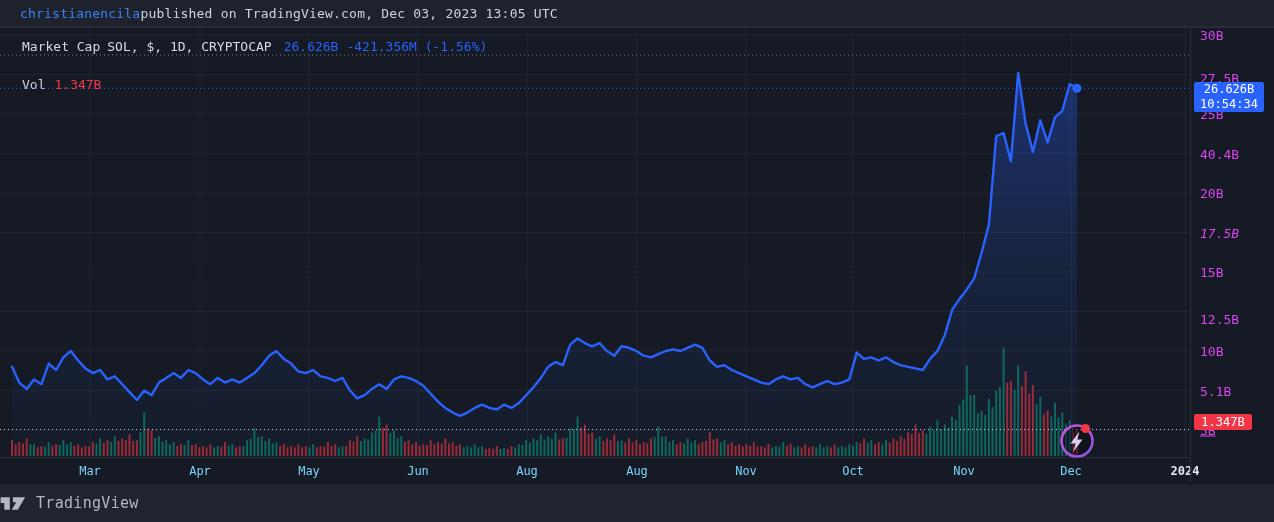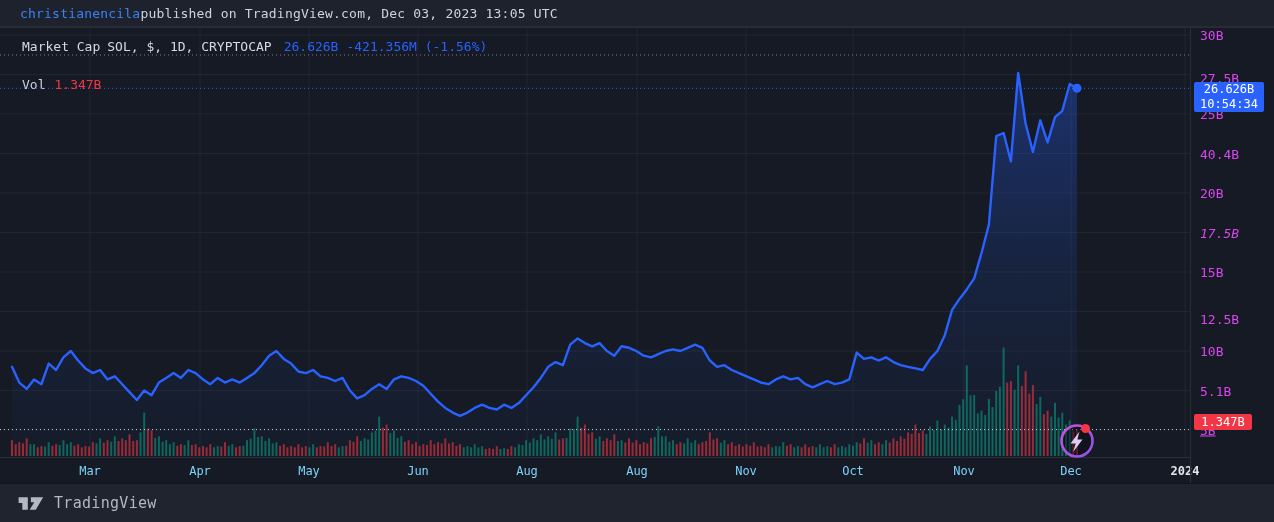--- a/index.html
+++ b/index.html
@@ -41,21 +41,21 @@
   .price-axis { position:relative; width:84px; height:455px; border-left:1px solid #2a2e39;
                 background:#151a24; }
   .ytick { position:absolute; left:9px; transform:translateY(-50%); font-size:13px; color:#d946ef; }
   .price-label { position:absolute; left:3px; top:54px; width:70px; background:#2962ff;
     color:#fff; border-radius:2px; text-align:center; font-size:12px; line-height:15px; z-index:3; }
   .vol-label { position:absolute; left:3px; top:386px; width:58px; height:16px; background:#f23645;
     color:#fff; border-radius:2px; text-align:center; font-size:12px; line-height:16px; z-index:3; }
 
   
   .footer { position:absolute; top:483px; left:0; width:1274px; height:39px;
-    background:#20242e; border-top:1px solid #10141d; display:flex; align-items:center; padding-left:18px; }
+    background:#20242e; border-top:1px solid #10141d; display:flex; align-items:center; padding-left:0; }
   .logo { display:flex; align-items:center; gap:9px; cursor:pointer; }
   .logo span { font-size:15px; color:#b4b8c2; letter-spacing:0.3px; }
 </style>
 </head>
 <body>
 
 <div class="app">
 
   <div class="published-bar">
     <span class="user">christianencila</span>

